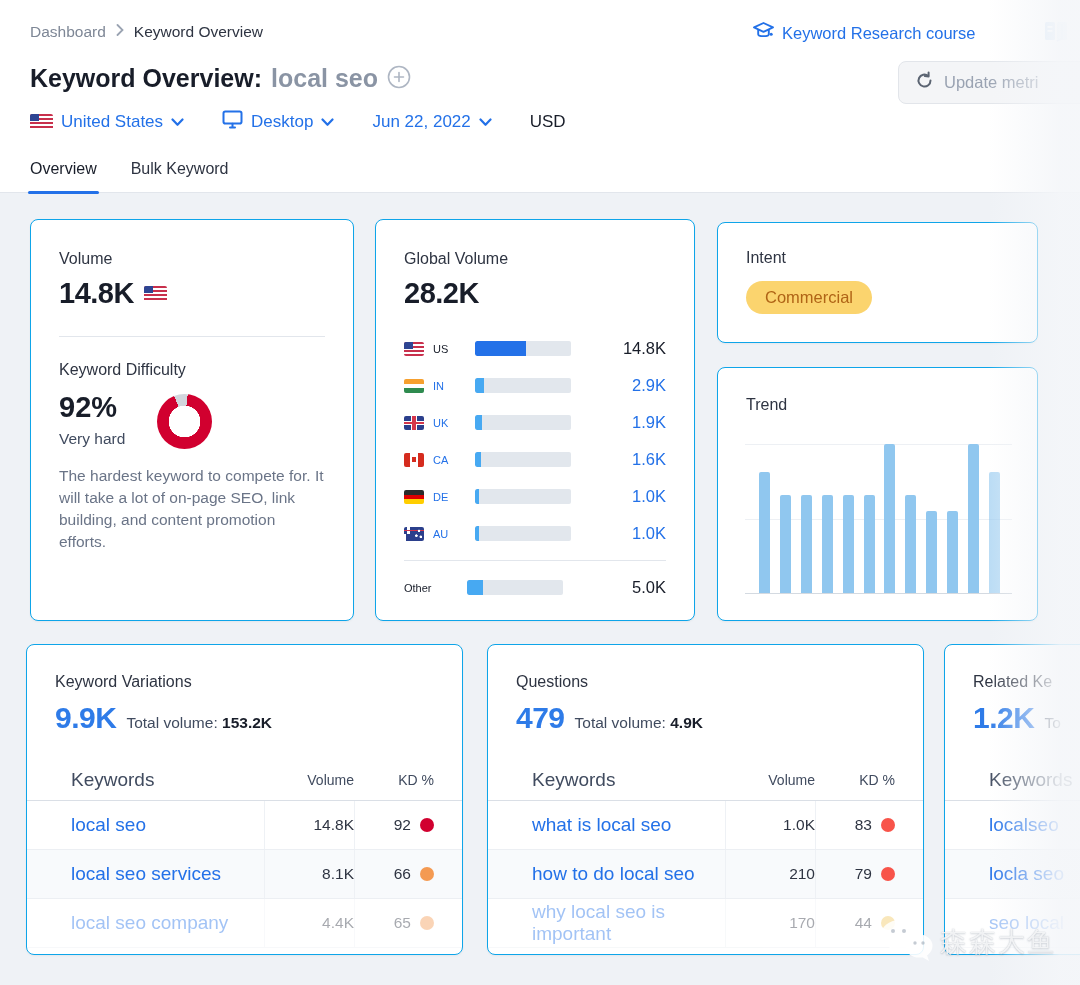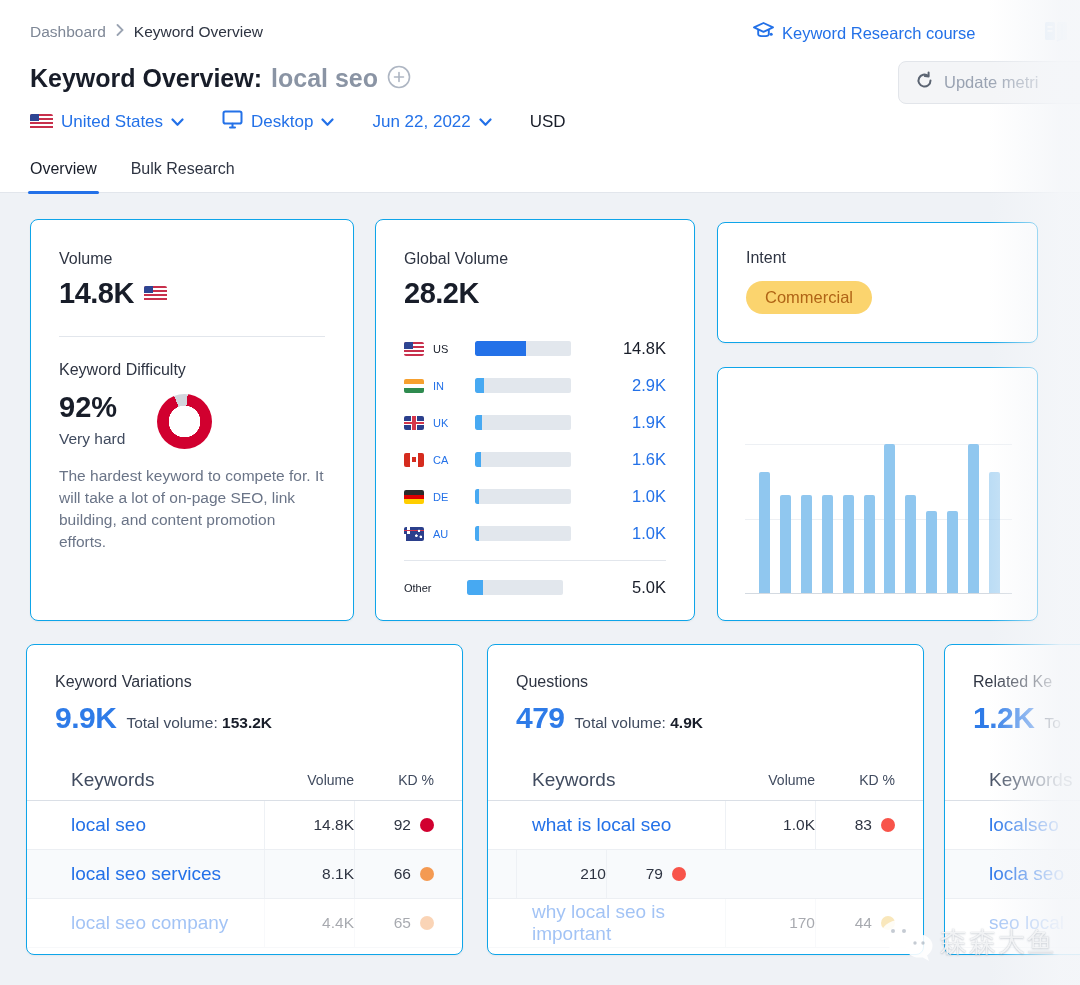--- a/index.html
+++ b/index.html
@@ -214,21 +214,21 @@
           </svg>
       </span>
     </div>
     <div class="filter filter-static">
       <span>USD</span>
     </div>
   </div>
 
   <div class="tabs">
     <div class="tab active">Overview</div>
-    <div class="tab">Bulk Research</div>
+    <div class="tab">Bulk Keyword</div>
   </div>
 </div>
 
 <div class="card c-volume">
   <div class="card-title">Volume</div>
   <div class="stat-row">
     <span class="big-num">14.8K</span>
     <span class="flag us flag-lg"></span>
   </div>
   <hr class="divider">
@@ -315,20 +315,21 @@
     </div>
   </div>
 </div>
 
 <div class="card c-intent">
   <div class="card-title">Intent</div>
   <span class="intent-badge">Commercial</span>
 </div>
 
 <div class="card c-trend">
+  <div class="card-title">Trend</div>
   <div class="trend-plot">
     <div class="grid-line grid-top"></div>
     <div class="grid-line grid-mid"></div>
     <div class="base-line"></div>
     <div class="tbars">
         <div class="tbar" style="height: 81%;"></div>
         <div class="tbar" style="height: 66%;"></div>
         <div class="tbar" style="height: 66%;"></div>
         <div class="tbar" style="height: 66%;"></div>
         <div class="tbar" style="height: 66%;"></div>
@@ -406,20 +407,21 @@
     </div>
     <div class="t-row">
       <a class="t-kw">what is local seo</a>
       <div class="t-vol">1.0K</div>
       <div class="t-kd">
         <span>83</span>
         <span class="dot" style="background-color: rgb(248, 84, 74);"></span>
       </div>
     </div>
     <div class="t-row stripe">
+      <a class="t-kw">how to do local seo</a>
       <div class="t-vol">210</div>
       <div class="t-kd">
         <span>79</span>
         <span class="dot" style="background-color: rgb(248, 84, 74);"></span>
       </div>
     </div>
     <div class="t-row faded">
       <a class="t-kw">why local seo is important</a>
       <div class="t-vol">170</div>
       <div class="t-kd">

